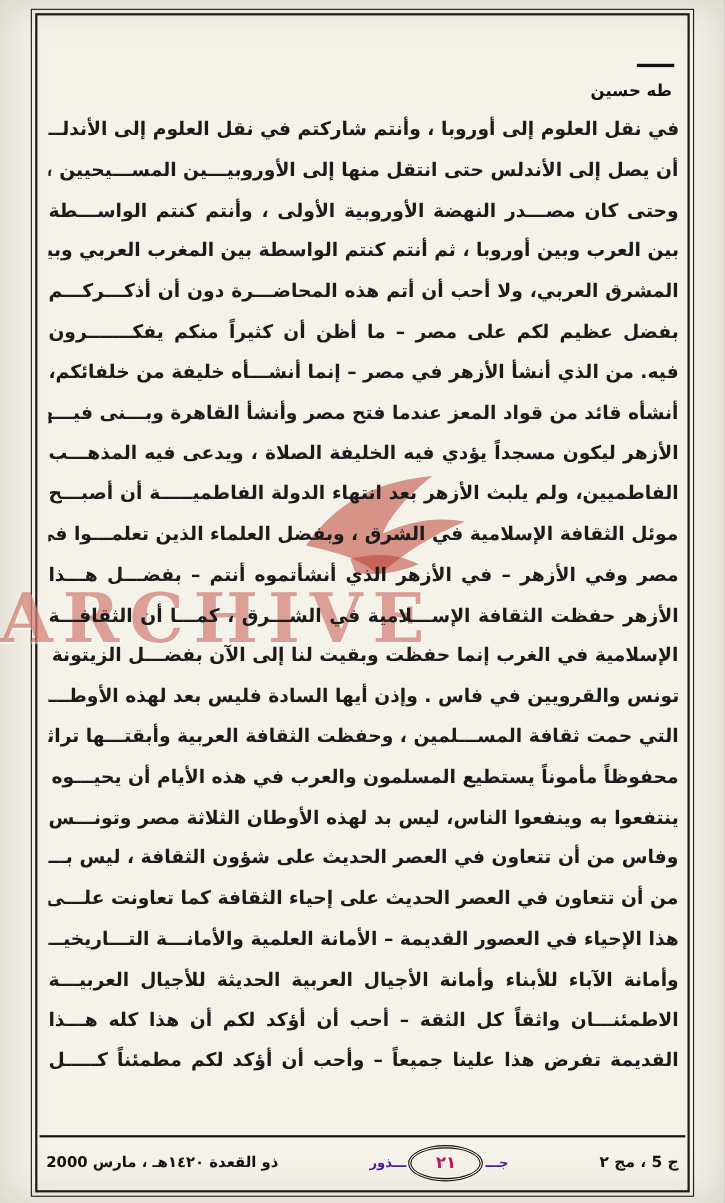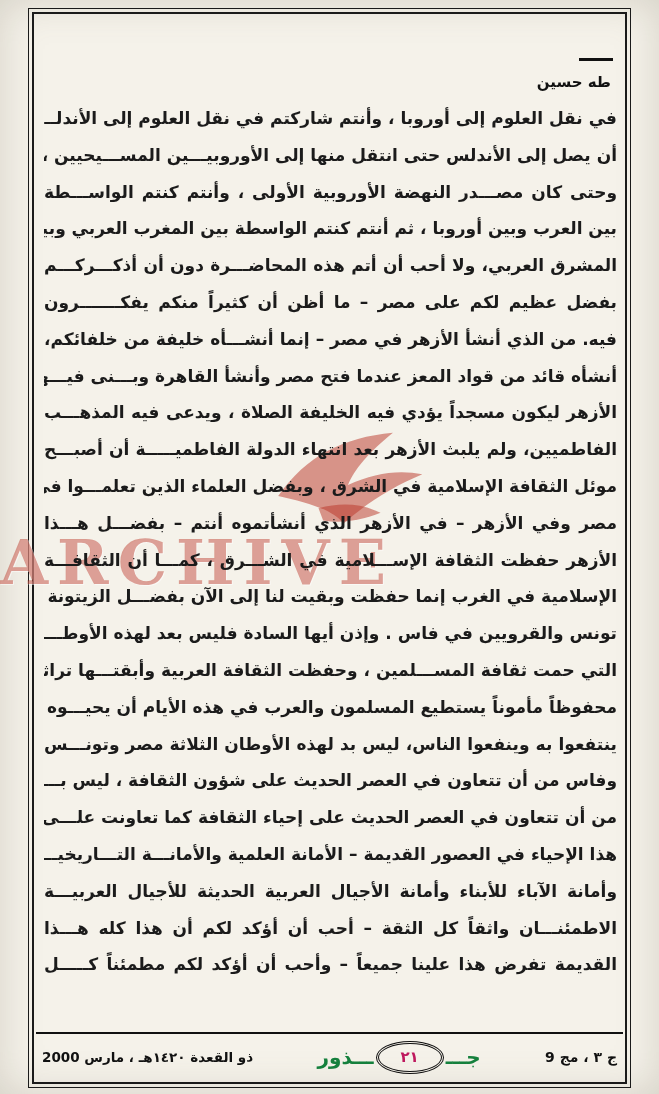--- a/index.html
+++ b/index.html
@@ -68,21 +68,21 @@
   .footer{
     position:absolute;left:42px;right:42px;top:1040px;height:34px;
     display:flex;justify-content:space-between;align-items:center;
     direction:rtl;z-index:2;
   }
   .footer-volume{font-size:14px;font-weight:bold;color:#111;white-space:nowrap;}
   .footer-date{font-size:13.5px;font-weight:bold;color:#111;white-space:nowrap;direction:rtl;}
   .footer-cartouche{
     display:flex;align-items:center;direction:rtl;gap:0;
   }
-  .cart-side{font-size:20px;font-weight:bold;color:#15803d;letter-spacing:-1px;}
+  .cart-side{font-size:12px;font-weight:bold;color:#4c1d95;letter-spacing:-1px;}
   .cart-oval{
     display:inline-flex;align-items:center;justify-content:center;
     min-width:46px;height:24px;margin:0 2px;
     border:3px double #111;border-radius:50%;
     font-size:15px;font-weight:bold;color:#be185d;
     padding:1px 8px 2px 8px;
   }
 </style>
 </head>
 <body>
@@ -129,21 +129,21 @@
     <div class="body-line">وفاس من أن تتعاون في العصر الحديث على شؤون الثقافة ، ليس بـــد</div>
     <div class="body-line">من أن تتعاون في العصر الحديث على إحياء الثقافة كما تعاونت علـــى</div>
     <div class="body-line">هذا الإحياء في العصور القديمة – الأمانة العلمية والأمانـــة التـــاريخيـــة</div>
     <div class="body-line">وأمانة الآباء للأبناء وأمانة الأجيال العربية الحديثة للأجيال العربيـــة</div>
     <div class="body-line">الاطمئنـــان واثقاً كل الثقة – أحب أن أؤكد لكم أن هذا كله هـــذا</div>
     <div class="body-line">القديمة تفرض هذا علينا جميعاً – وأحب أن أؤكد لكم مطمئناً كـــــل</div>
   </div>
 
   <div class="footer-rule"></div>
   <div class="footer">
-    <div class="footer-volume">ج ٣ ، مج 9</div>
+    <div class="footer-volume">ج 5 ، مج ٢</div>
     <div class="footer-cartouche">
       <span class="cart-side">جـــ</span>
       <span class="cart-oval">٢١</span>
       <span class="cart-side">ـــذور</span>
     </div>
     <div class="footer-date">ذو القعدة ١٤٢٠هـ ، مارس 2000</div>
   </div>
 
 </div>
 

